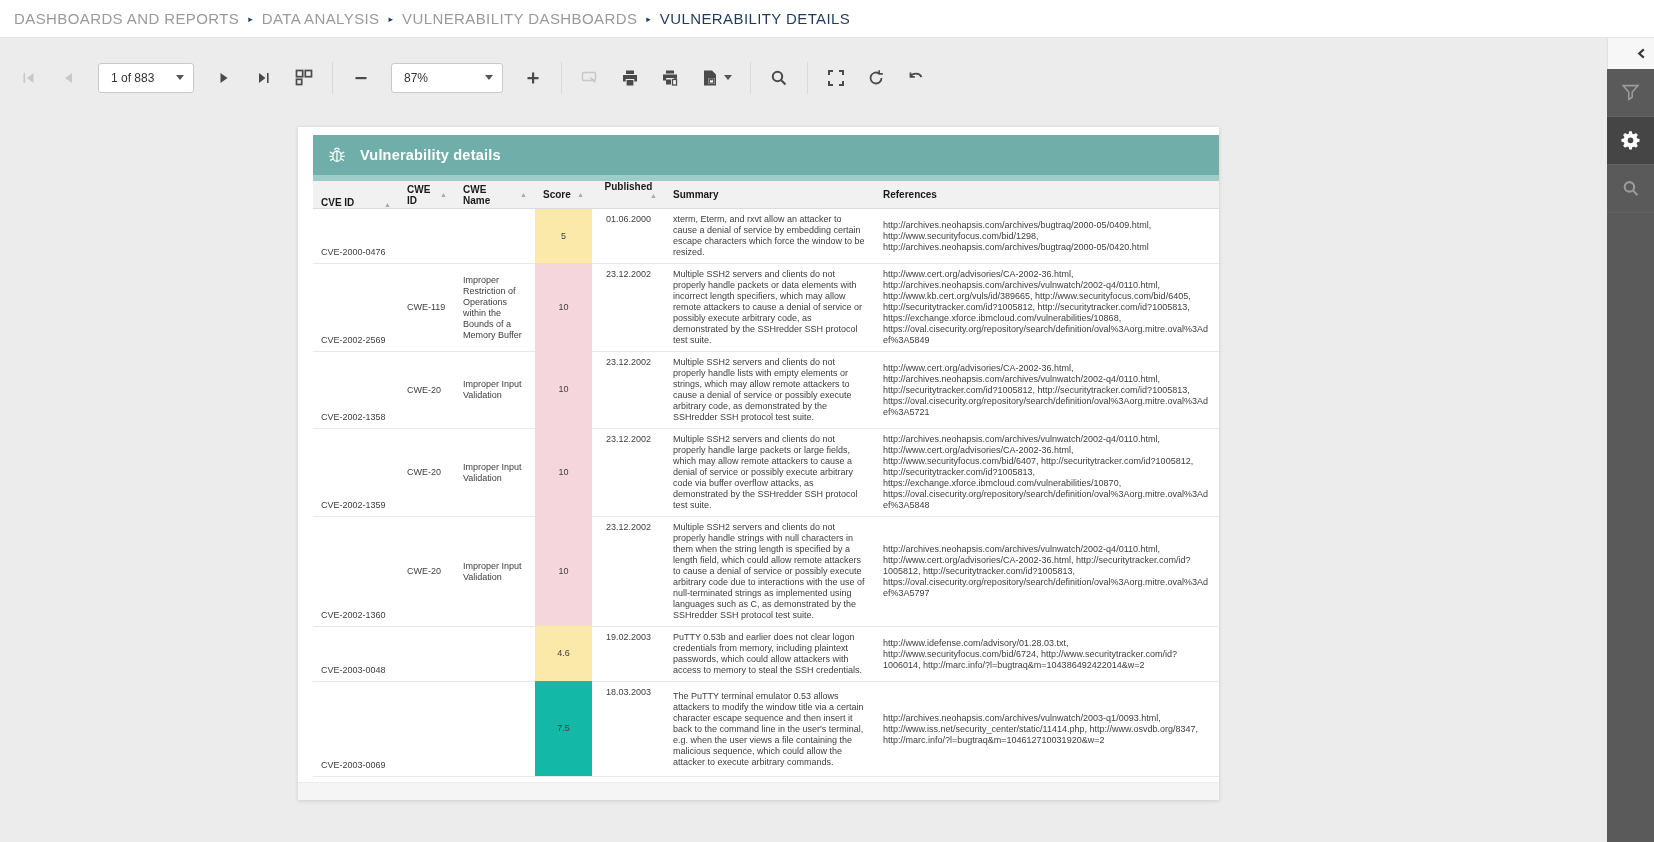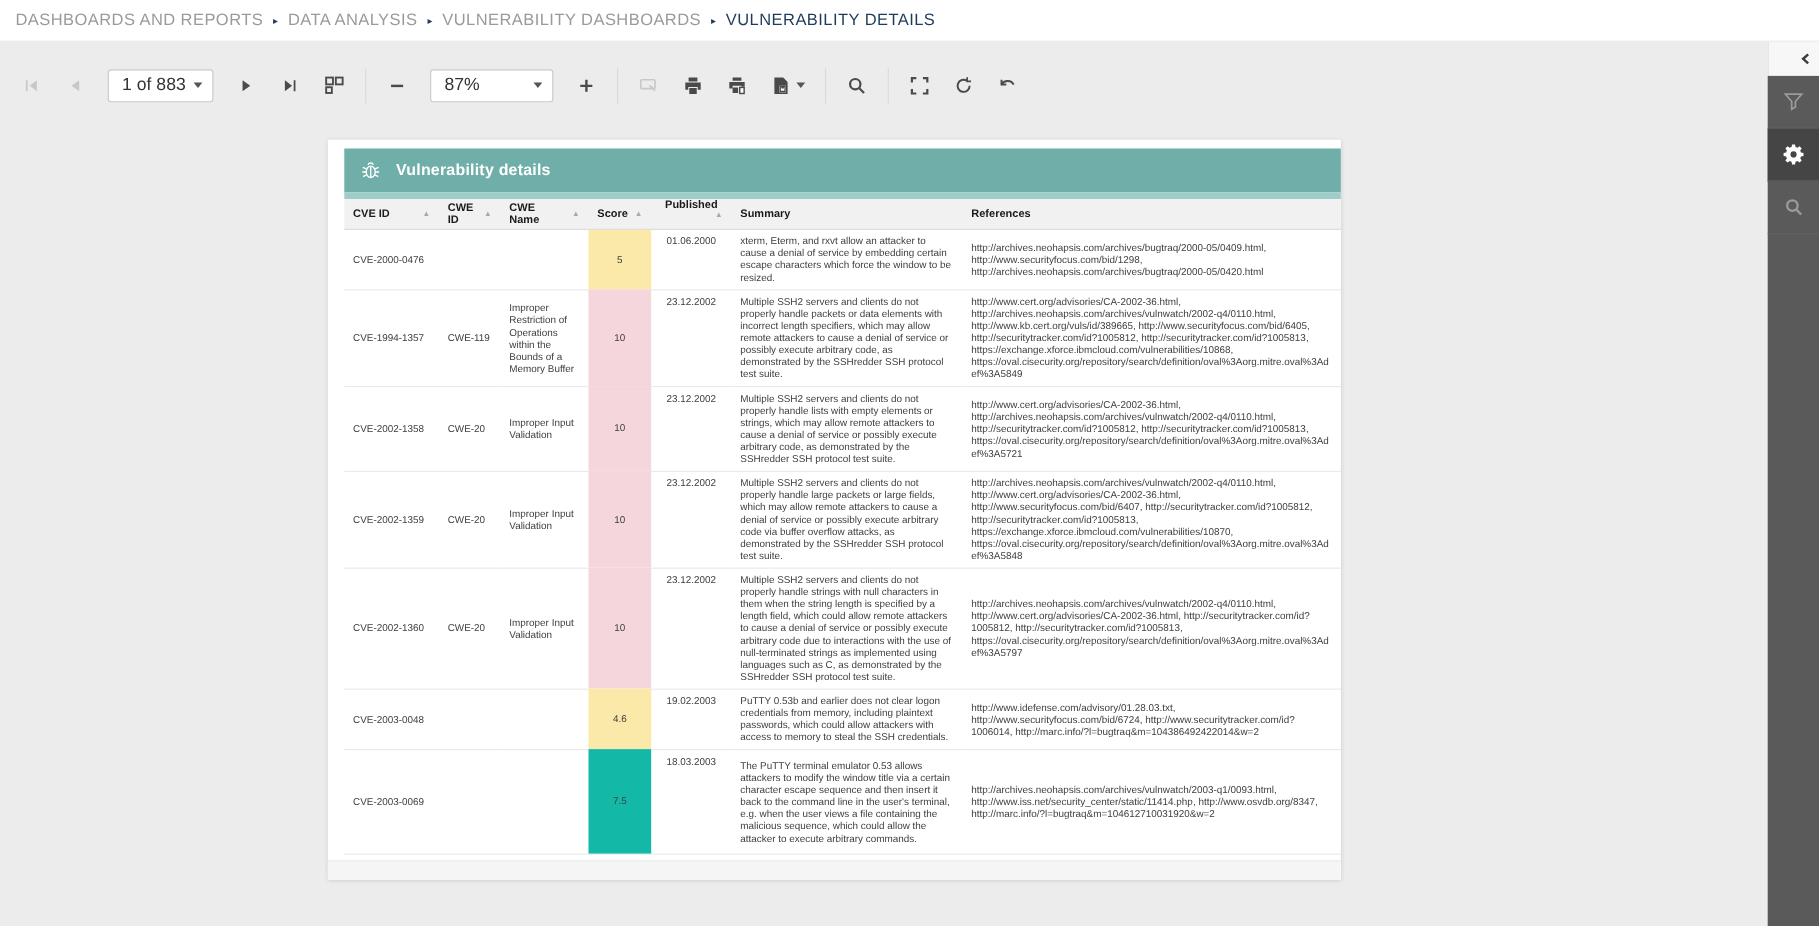--- a/index.html
+++ b/index.html
@@ -28,21 +28,21 @@
     width:34px; height:34px; margin:0 3px; display:flex; align-items:center; justify-content:center;
     color:#4a4a4a; cursor:pointer; border-radius:2px;
   }
   .tbtn.disabled { color:#c8c8c8; cursor:default; }
   .tbtn svg { display:block; }
   .tsep { width:1px; height:32px; background:#d9d9d9; margin:0 8px; }
   .combo {
     height:30px; background:#fff; border:1px solid #c9c9c9; border-radius:3px;
     display:flex; align-items:center; padding:0 9px 0 12px; margin:0 10px; cursor:pointer;
   }
-  .combo .val { font-size:16px; color:#333; }
+  .combo .val { font-size:12px; color:#333; }
   .combo.page-box { width:96px; }
   .combo.zoom-box { width:112px; }
   .caret {
     width:0; height:0; margin-left:auto;
     border-left:4px solid transparent; border-right:4px solid transparent; border-top:5px solid #555;
   }
   .with-caret { display:flex; align-items:center; }
   .with-caret .caret { margin-left:5px; }
 
   
@@ -77,21 +77,21 @@
   .sort { margin-left:auto; font-size:7px; color:#a9a9a9; padding-left:6px; }
   .hcell.sortable { cursor:pointer; }
 
   .row { display:flex; }
   .cell {
     padding:5px 8px; font-size:9px; line-height:11px; color:#404040;
     display:flex; align-items:center;
   }
   .row + .row .cell { border-top:1px solid #e8e8e8; }
   .row + .row .c-score { border-top:none; }
-  .c-cve   { width:86px; }
+  .c-cve   { width:86px;align-items:flex-end; }
   .c-cweid { width:56px; }
   .c-cwename { width:80px; }
   .c-score { width:57px; justify-content:center; text-align:center; }
   .c-pub   { width:73px;flex-direction:column; }
   .c-sum   { width:210px; }
   .c-ref   { width:344px; overflow-wrap:break-word; word-break:break-word; }
   .c-sum div, .c-ref div { width:100%; }
   .table-bottom { border-top:1px solid #e8e8e8; height:34px; }
   .page-footer {
     position:absolute; left:0; right:0; bottom:0; height:18px;
@@ -306,21 +306,21 @@
       <div class="cell c-pub">01.06.2000</div>
       <div class="cell c-sum">
           <div>xterm, Eterm, and rxvt allow an attacker to cause a denial of service by embedding certain escape characters which force the window to be resized.</div>
         </div>
       <div class="cell c-ref">
           <div>http://archives.neohapsis.com/archives/bugtraq/2000-05/0409.html, http://www.securityfocus.com/bid/1298, http://archives.neohapsis.com/archives/bugtraq/2000-05/0420.html</div>
         </div>
     </div>
 
     <div class="row" style="min-height:87px;">
-      <div class="cell c-cve">CVE-1994-1357</div>
+      <div class="cell c-cve">CVE-2002-2569</div>
       <div class="cell c-cweid">CWE-119</div>
       <div class="cell c-cwename">Improper Restriction of Operations within the Bounds of a Memory Buffer</div>
       <div class="cell c-score" style="background-color: rgb(246, 214, 221);">10</div>
       <div class="cell c-pub">23.12.2002</div>
       <div class="cell c-sum">
           <div>Multiple SSH2 servers and clients do not properly handle packets or data elements with incorrect length specifiers, which may allow remote attackers to cause a denial of service or possibly execute arbitrary code, as demonstrated by the SSHredder SSH protocol test suite.</div>
         </div>
       <div class="cell c-ref">
           <div>http://www.cert.org/advisories/CA-2002-36.html, http://archives.neohapsis.com/archives/vulnwatch/2002-q4/0110.html, http://www.kb.cert.org/vuls/id/389665, http://www.securityfocus.com/bid/6405, http://securitytracker.com/id?1005812, http://securitytracker.com/id?1005813, https://exchange.xforce.ibmcloud.com/vulnerabilities/10868, https://oval.cisecurity.org/repository/search/definition/oval%3Aorg.mitre.oval%3Adef%3A5849</div>
         </div>

